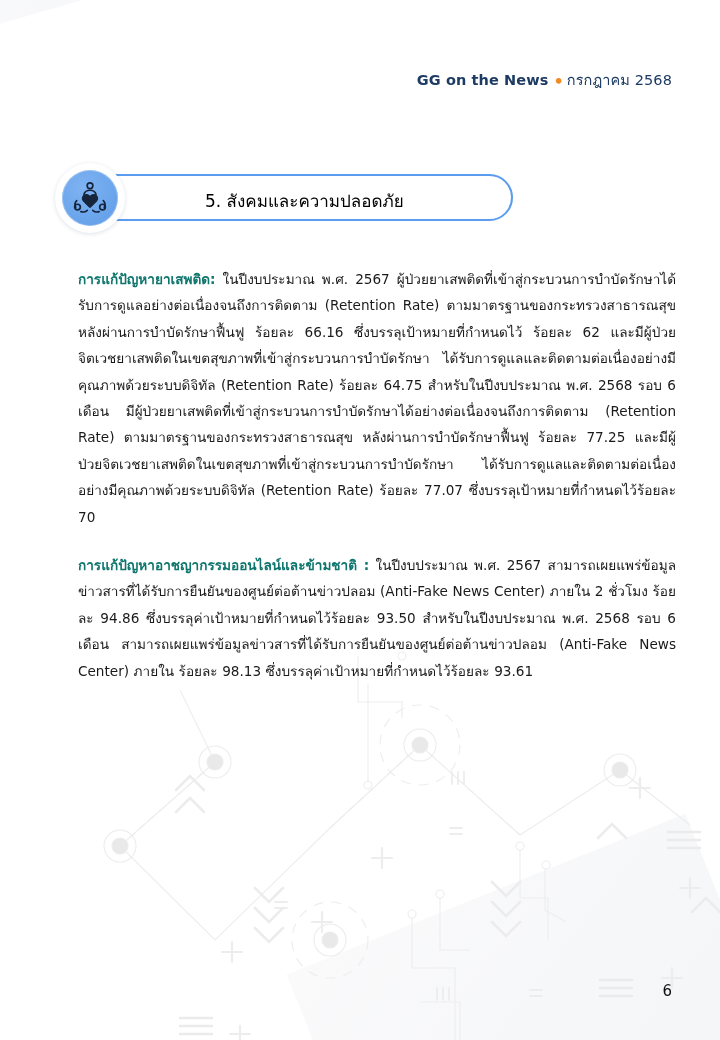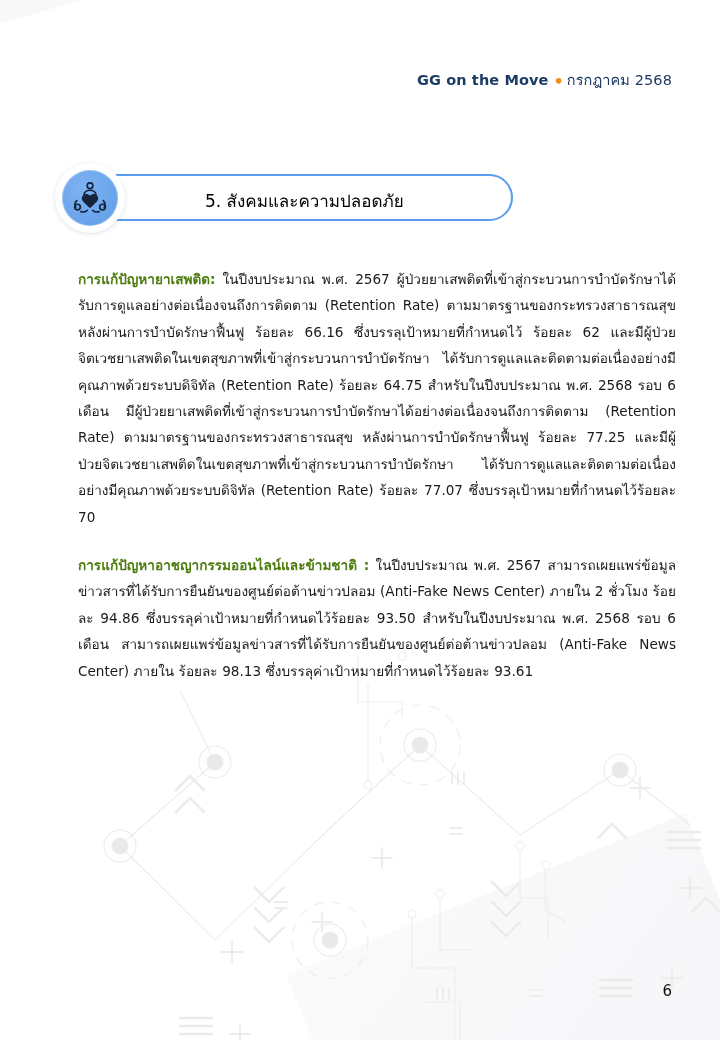--- a/index.html
+++ b/index.html
@@ -144,21 +144,21 @@
     font-size: 13.6px;
     line-height: 26.4px;
     color: #1a1a1a;
     text-align: justify;
     text-justify: inter-word;
     margin: 0 0 22px 0;
     word-spacing: .2px;
   }
   .para:last-child { margin-bottom: 16px; }
   .lead {
-    color: #4d7c0f;
+    color: #0f766e;
     font-weight: bold;
   }
 
   
   .page-number {
     position: absolute;
     right: 48px;
     bottom: 40px;
     font-size: 15px;
     color: #111111;
@@ -249,21 +249,21 @@
         <path d="M452 122 V134 M458 122 V134 M464 122 V134"></path>
         <path d="M437 338 V350 M443 338 V350 M449 338 V350"></path>
         <path d="M450 178 H462 M450 184 H462"></path>
         <path name="t" d="M275 252 H287 M275 258 H287"></path>
         <path d="M530 340 H542 M530 346 H542"></path>
       </g>
     </svg>
   </div>
 
   <div class="doc-header">
-    <span>GG on the Move</span><span class="sep-dot">•</span><span class="hdr-date">กรกฎาคม 2568</span>
+    <span>GG on the News</span><span class="sep-dot">•</span><span class="hdr-date">กรกฎาคม 2568</span>
   </div>
 
   <div class="section-banner">
     <div class="banner-pill"></div>
     <div class="banner-title">5. สังคมและความปลอดภัย</div>
     <div class="banner-icon-wrap">
       <div class="banner-icon-disc">
         <svg width="38" height="38" viewBox="0 0 48 48" xmlns="http://www.w3.org/2000/svg" fill="none" stroke="#16243c" stroke-width="2.1" stroke-linecap="round" stroke-linejoin="round">
 
           <path d="M24 36.5c-0.4 0-0.8-0.15-1.1-0.45l-7.6-7.5c-2.2-2.2-2.2-5.75 0-7.95 2.2-2.2 5.8-2.2 8 0l0.7 0.7 0.7-0.7c2.2-2.2 5.8-2.2 8 0 2.2 2.2 2.2 5.75 0 7.95l-7.6 7.5c-0.3 0.3-0.7 0.45-1.1 0.45z" fill="#16243c" stroke="none"></path>

